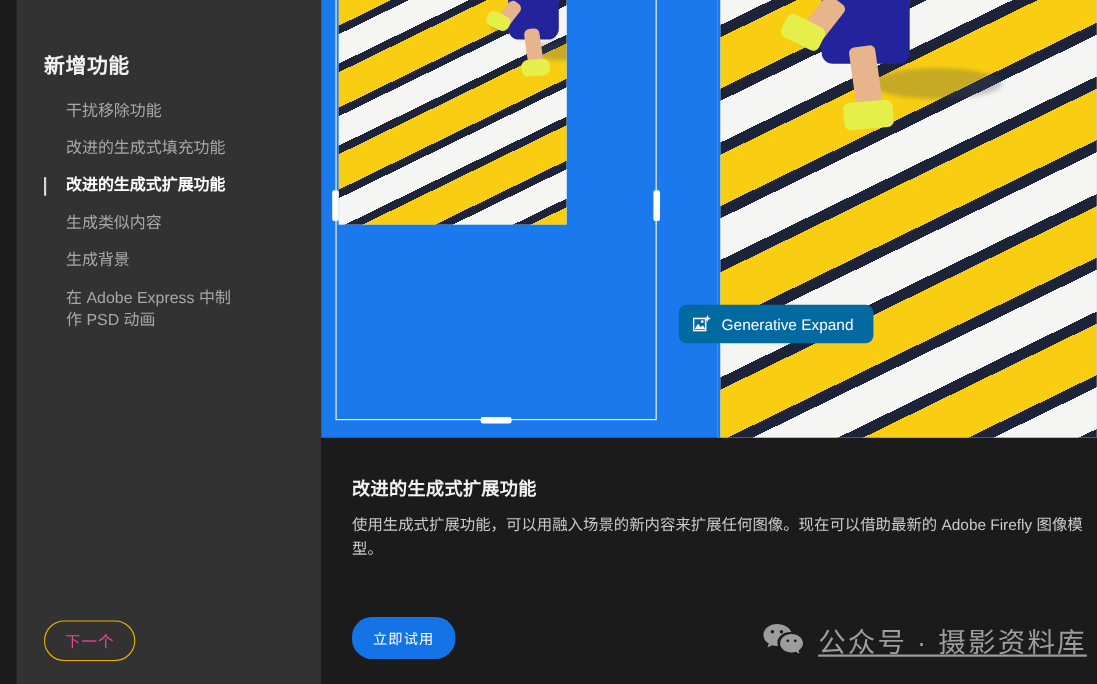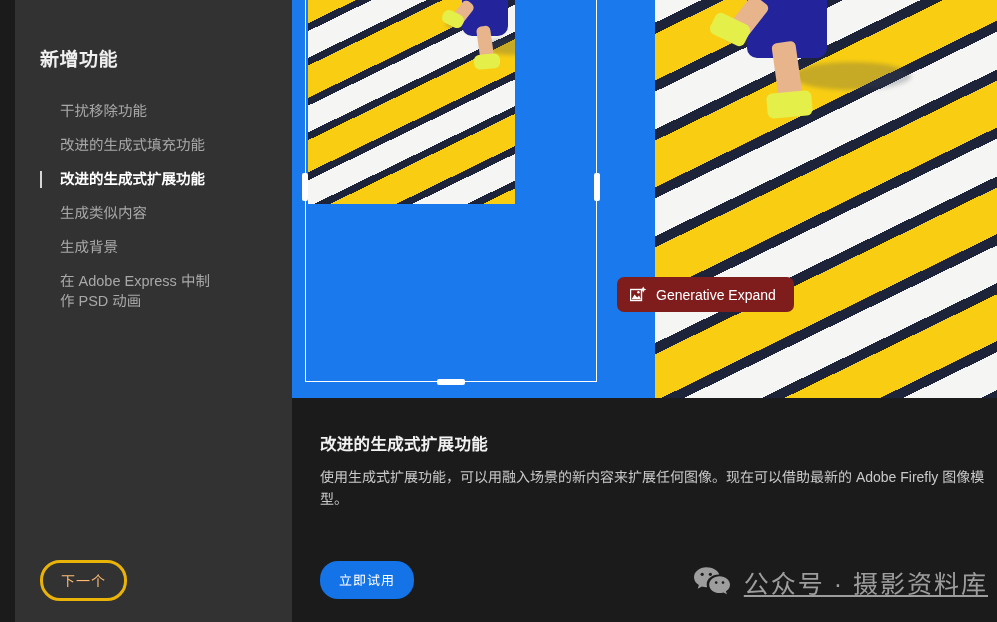--- a/index.html
+++ b/index.html
@@ -37,21 +37,21 @@
     top: 44px;
     font-size: 19px;
     font-weight: bold;
     color: #f0f0f0;
     letter-spacing: 0.5px;
   }
 
   .nav-list {
     position: absolute;
     left: 0;
-    top: 94px;
+    top: 84px;
     width: 221px;
     list-style: none;
   }
 
   .nav-item {
     position: relative;
     padding: 7px 20px 7px 45px;
     font-size: 14.5px;
     line-height: 20px;
     color: #a8a8a8;
@@ -74,24 +74,24 @@
   }
 
   .nav-item.active .active-bar { display: block; }
 
   .next-button {
     position: absolute;
     left: 25px;
     bottom: 21px;
     min-width: 80px;
     padding: 7px 18px 8px;
-    border: 3px solid #eab308;
+    border: 1px solid #eab308;
     border-radius: 20px;
     background: transparent;
-    color: #fdba74;
+    color: #ec4899;
     font-size: 14px;
     font-family: inherit;
     cursor: pointer;
     letter-spacing: 1px;
   }
 
   
   .main {
     position: relative;
     width: 720px;
@@ -220,21 +220,21 @@
 
   
   .gen-pill {
     position: absolute;
     left: 325px;
     top: 277px;
     display: flex;
     align-items: center;
     gap: 9px;
     padding: 9px 18px 9px 13px;
-    background: #7f1d1d;
+    background: #0369a1;
     border-radius: 7px;
     color: #ffffff;
     font-size: 14px;
     cursor: pointer;
   }
 
   .gen-pill .gp-icon {
     width: 17px;
     height: 17px;
     flex: 0 0 17px;

